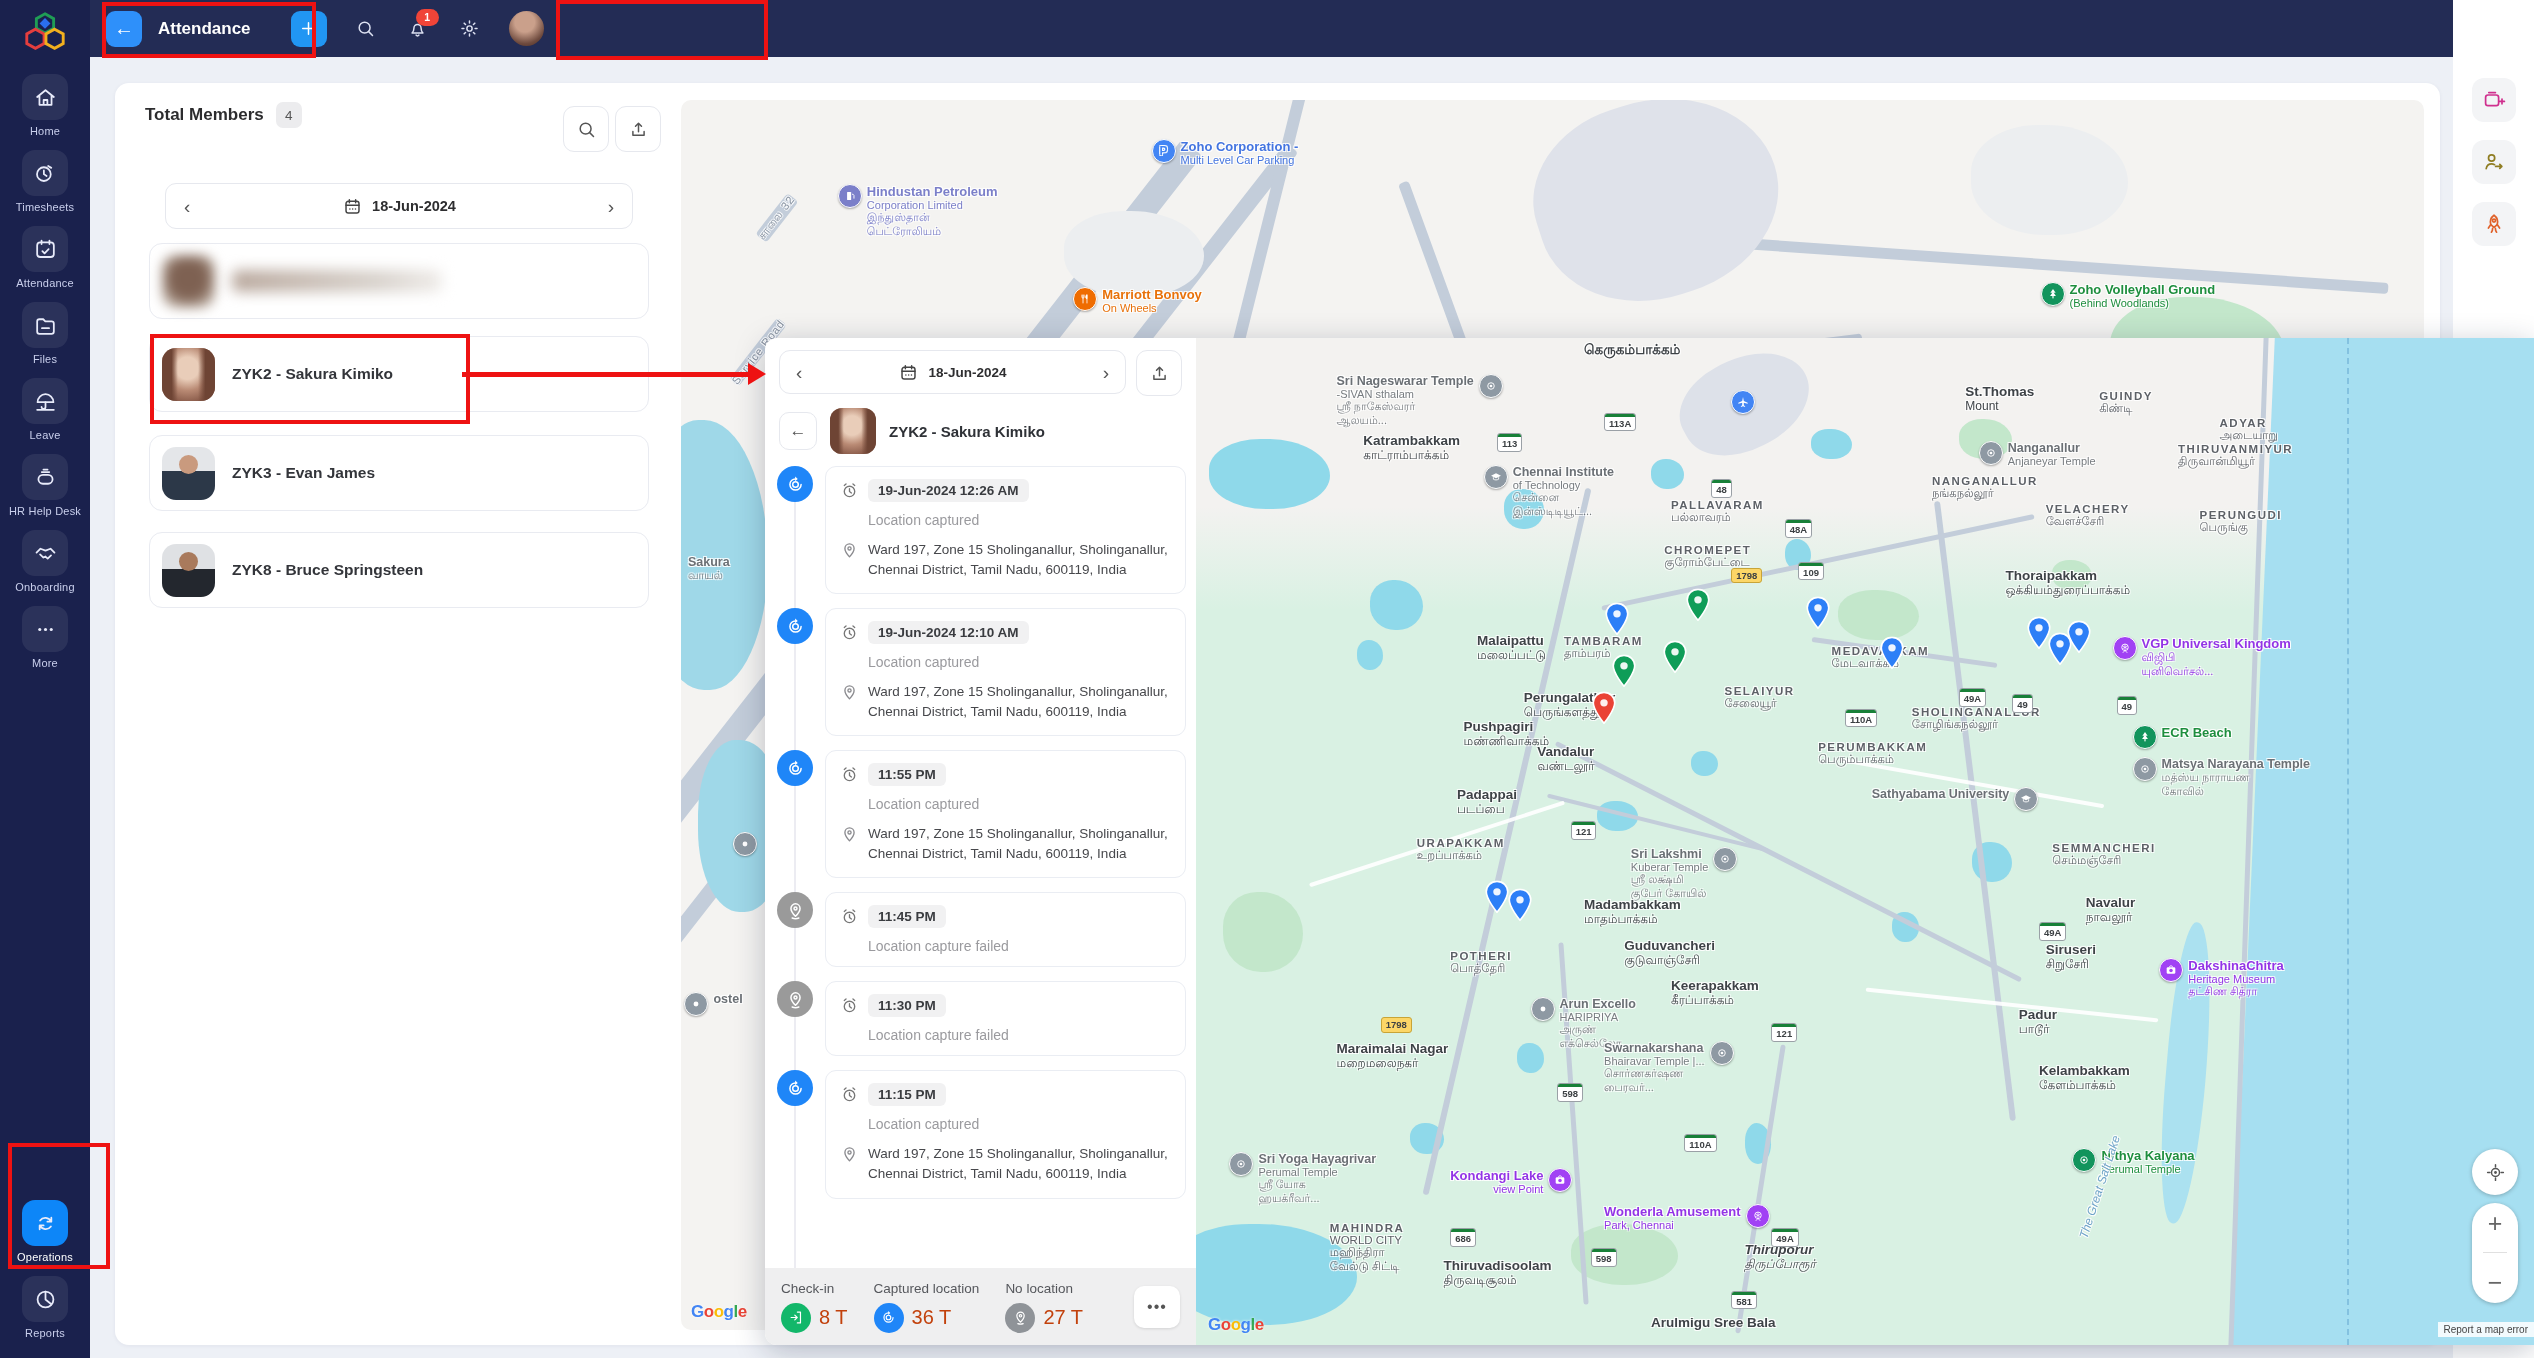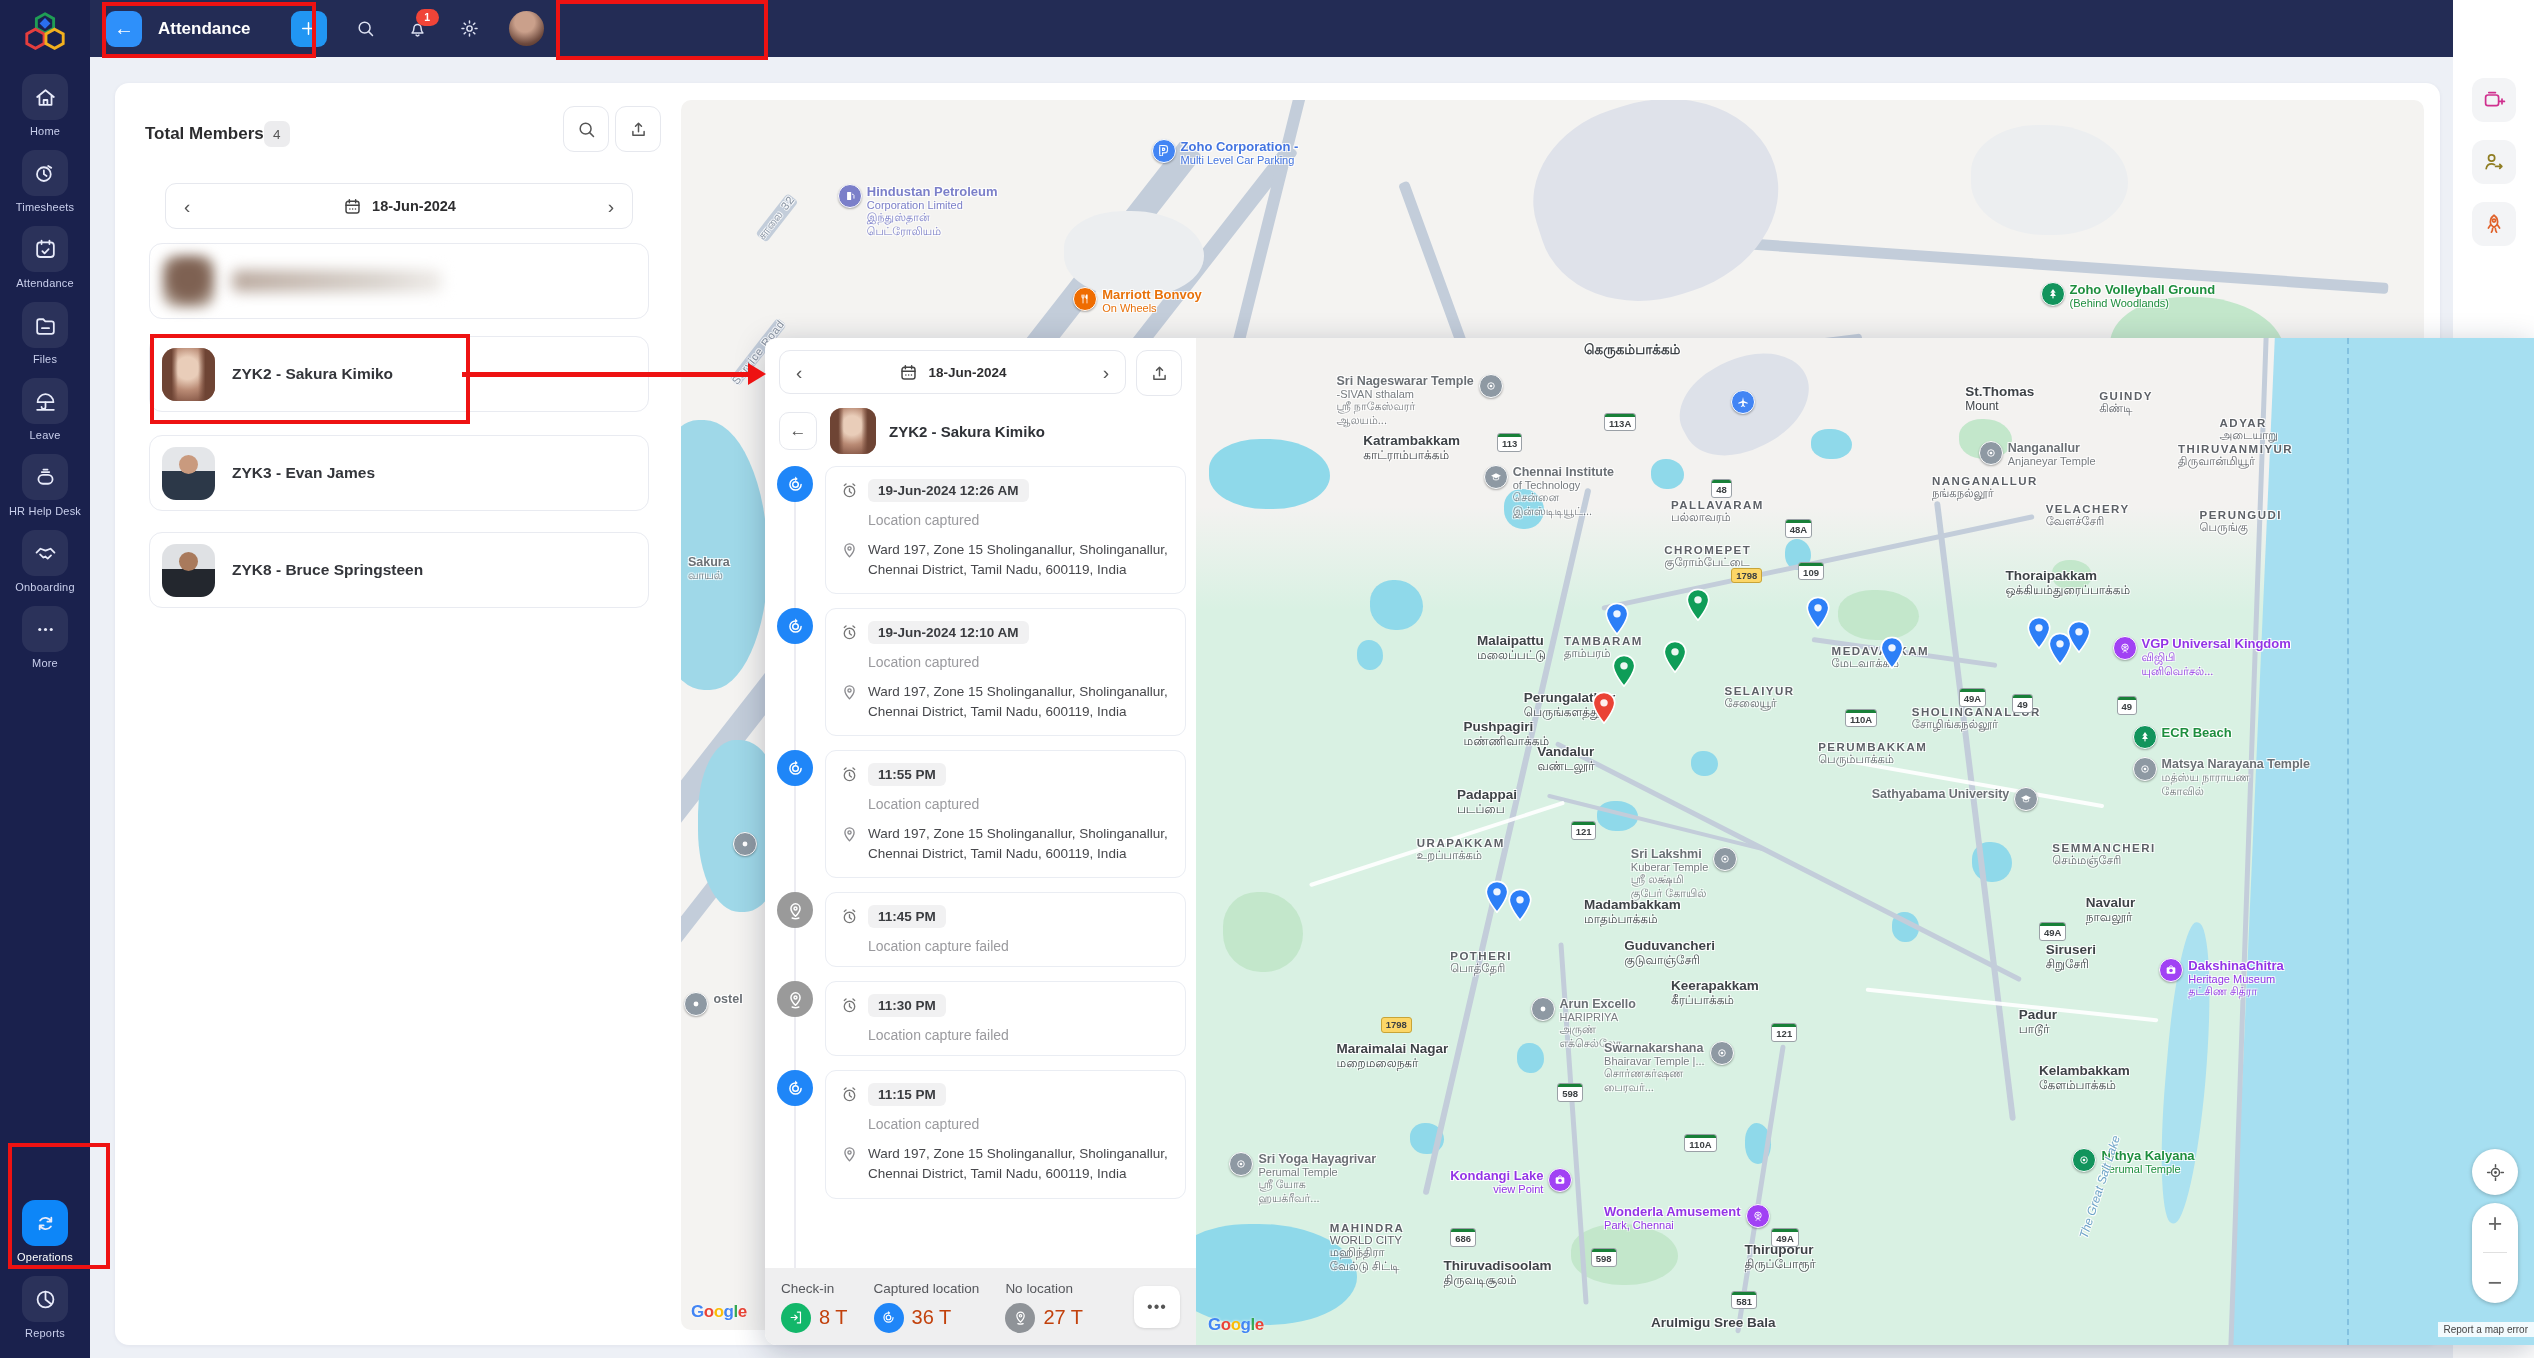--- a/index.html
+++ b/index.html
@@ -39,21 +39,21 @@
       background:radial-gradient(circle at 45% 32%,#caa08b 0 32%,#6e4a3e 70%,#47291f);}
   
   .rail{position:absolute;left:2453px;top:0;width:81px;height:100%;background:#fff;z-index:4;
         display:flex;flex-direction:column;align-items:center;padding-top:78px;box-sizing:border-box;gap:18px;}
   .rail-btn{width:44px;height:44px;border-radius:12px;background:#f3f4f6;display:flex;align-items:center;justify-content:center;cursor:pointer;}
   .rail-btn svg{width:24px;height:24px;}
   
   .card{position:absolute;left:115px;top:83px;width:2325px;height:1262px;background:#fff;border-radius:14px;
         box-shadow:0 1px 4px rgba(30,40,80,.06);z-index:1;}
   
-  .mp-head{position:absolute;left:30px;top:38px;display:flex;align-items:center;text-align:center;}
+  .mp-head{position:absolute;left:30px;top:19px;display:flex;align-items:center;gap:12px;text-align:center;}
   .mp-title{font-size:17px;font-weight:bold;color:#2c2c2e;}
   .mp-count{background:#ececee;border-radius:7px;min-width:26px;height:26px;display:flex;align-items:center;justify-content:center;
             font-size:13.5px;color:#555;}
   .sqbtn{position:absolute;width:44px;height:44px;border:1px solid #e6e8ee;border-radius:11px;background:#fff;
          display:flex;align-items:center;justify-content:center;cursor:pointer;}
   .sqbtn svg{width:21px;height:21px;}
   .datebar{position:absolute;left:50px;top:100px;width:468px;height:46px;border:1px solid #e6e8ee;border-radius:11px;
            display:flex;align-items:center;justify-content:space-between;padding:0 18px;box-sizing:border-box;background:#fff;}
   .chev{font-size:19px;color:#555;cursor:pointer;line-height:1;}
   .dateval{display:flex;align-items:center;gap:9px;font-size:14.5px;font-weight:bold;color:#2e2e30;}
@@ -1188,21 +1188,21 @@
                 <path d="M8.2 20.2l3.8-4 3.8 4" stroke="#fff" stroke-width="1.5" fill="none"></path>
               </svg>
             </span>
           </div>
           <div class="ml townlg" style="left: 18.5%; top: 91.4%;">
             <span class="tx">
               <span class="t">Thiruvadisoolam</span>
               <span class="s">திருவடிசூலம்</span>
             </span>
           </div>
-          <div class="ml townlg" style="left: 41%; top: 89.8%;">
+          <div class="ml townlg" style="left: 41%; top: 89.8%; font-style: italic;">
             <span class="tx">
               <span class="t">Thiruporur</span>
               <span class="s">திருப்போரூர்</span>
             </span>
           </div>
           <div class="ml townlg" style="left: 34%; top: 97%;">
             <span class="tx">
               <span class="t">Arulmigu Sree Bala</span>
             </span>
           </div>

